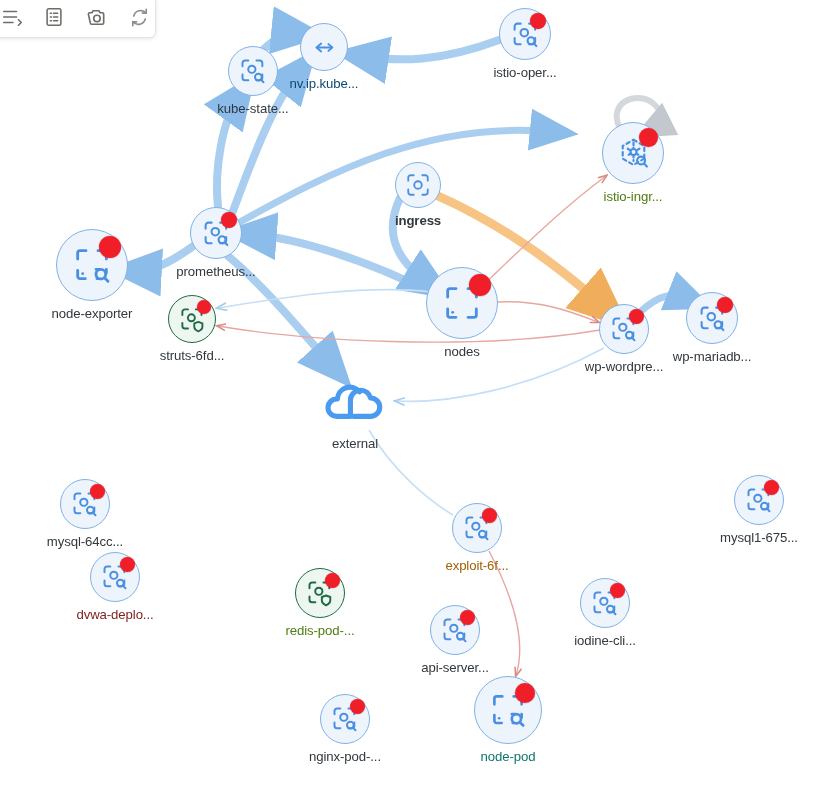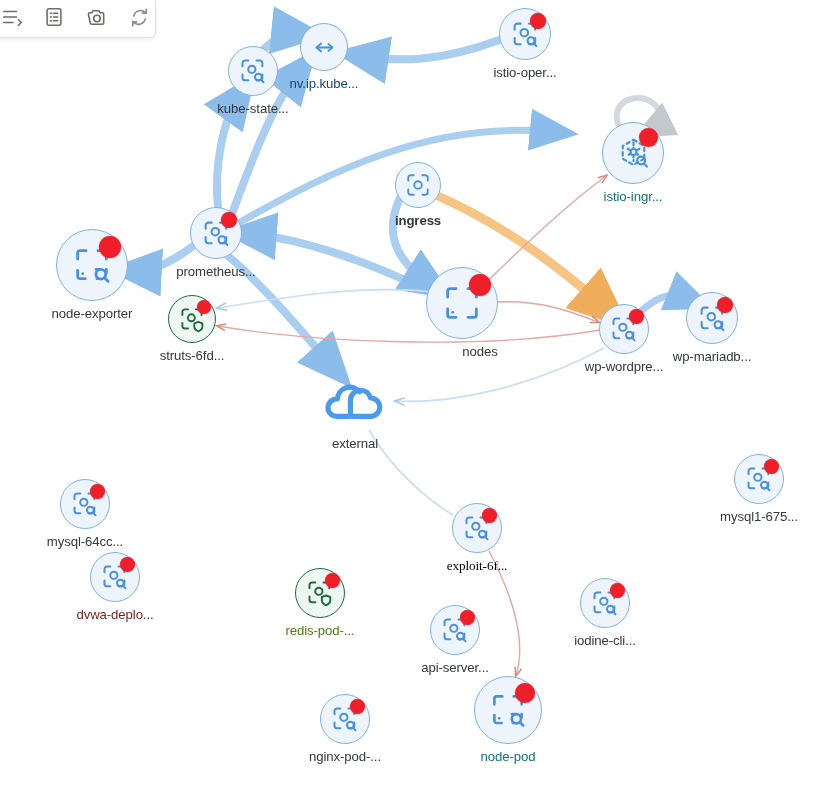--- a/index.html
+++ b/index.html
@@ -153,21 +153,21 @@
           <svg class="node-icon" viewBox="0 0 24 24" width="35" height="35" fill="none" stroke="#4a90e2" stroke-width="1.5" stroke-linecap="round">
         <path d="M12 2.6l7.4 4.3v8.6" stroke-dasharray="2.4 2.4"></path>
         <path d="M19.4 15.5L12 19.8 4.6 15.5V6.9L12 2.6" stroke-dasharray="2.4 2.4"></path>
         <circle cx="12" cy="11" r="2.1"></circle>
         <path d="M12 4.6v4.3M12 13.1v4.0M8.0 8.7l2.2 1.3M13.8 12.0l2.3 1.3M16.1 8.7l-2.3 1.3M10.2 12.0L8.0 13.3" stroke-dasharray="1.7 1.7"></path>
         <circle cx="17.2" cy="16.8" r="2.7" stroke-dasharray="0"></circle>
             <path d="M19.2 18.9L21.2 20.9" stroke-dasharray="0"></path>
           </svg>
           <span class="alert-dot" style="width: 19px; height: 19px; background: rgb(240, 30, 40); right: 4.903px; top: 4.903px;"></span>
         </div>
-        <div class="node-label" style="top: 67px; color: #0f766e;">istio-ingr...</div>
+        <div class="node-label" style="top: 67px; color: #4d7c0f;">istio-ingr...</div>
       </div>
       <div class="node" style="left: 418px; top: 185px; width: 46px; height: 46px; font-weight: bold;">
         <div class="node-circle" style="width: 46px; height: 46px;">
           <svg class="node-icon" viewBox="0 0 24 24" width="26" height="26" fill="none" stroke="#4a90e2" stroke-width="1.7" stroke-linecap="round" stroke-linejoin="round">
             <path d="M3 8V5.2A2.2 2.2 0 0 1 5.2 3H8"></path>
             <path d="M16 3h2.8A2.2 2.2 0 0 1 21 5.2V8"></path>
         <path d="M21 16v2.8A2.2 2.2 0 0 1 18.8 21H16"></path>
             <path d="M8 21H5.2A2.2 2.2 0 0 1 3 18.8V16"></path>
         <circle cx="12" cy="12" r="3.5"></circle>
           </svg>
@@ -223,21 +223,21 @@
         <div class="node-circle" style="width: 72px; height: 72px;">
           <svg class="node-icon" viewBox="0 0 24 24" width="40" height="40" fill="none" stroke="#4a90e2" stroke-width="1.7" stroke-linecap="round" stroke-linejoin="round">
             <path d="M3.4 8.4V4.8A1.4 1.4 0 0 1 4.8 3.4H8.4"></path>
             <path d="M3.4 15.6v3.6A1.4 1.4 0 0 0 4.8 20.6H8.4"></path>
         <path d="M20.6 8.4V4.8A1.4 1.4 0 0 0 19.2 3.4H15.6"></path>
             <path d="M20.6 15.6v3.6A1.4 1.4 0 0 1 19.2 20.6H15.6"></path>
         <circle cx="6.4" cy="17.6" r="0.85" fill="#4a90e2" stroke="none"></circle>
           </svg>
           <span class="alert-dot" style="width: 22px; height: 22px; background: rgb(240, 30, 40); right: 5.708px; top: 5.708px;"></span>
         </div>
-        <div class="node-label" style="top: 77px; color: rgb(50, 56, 61); margin-left: 18px;">nodes</div>
+        <div class="node-label" style="top: 77px; color: rgb(50, 56, 61);">nodes</div>
       </div>
       <div class="node" style="left: 624px; top: 329px; width: 50px; height: 50px;">
         <div class="node-circle" style="width: 50px; height: 50px;">
           <svg class="node-icon" viewBox="0 0 24 24" width="28" height="28" fill="none" stroke="#4a90e2" stroke-width="1.7" stroke-linecap="round" stroke-linejoin="round">
             <path d="M3 8V5.2A2.2 2.2 0 0 1 5.2 3H8"></path>
             <path d="M15 3h2.8A2.2 2.2 0 0 1 20 5.2V8"></path>
         <path d="M20 15v2.8A2.2 2.2 0 0 1 17.8 20H15"></path>
             <path d="M8 20H5.2A2.2 2.2 0 0 1 3 17.8V15"></path>
         <circle cx="11" cy="10.5" r="3.1"></circle>
         <circle cx="16.6" cy="17.2" r="2.9"></circle>
@@ -294,21 +294,21 @@
         <path d="M20 15v2.8A2.2 2.2 0 0 1 17.8 20H15"></path>
             <path d="M8 20H5.2A2.2 2.2 0 0 1 3 17.8V15"></path>
         <circle cx="11" cy="10.5" r="3.1"></circle>
         <circle cx="16.6" cy="17.2" r="2.9"></circle>
             <path d="M18.8 19.4L21 21.6"></path>
           </svg>
           <span class="alert-dot" style="width: 15px; height: 15px; background: rgb(240, 30, 40); right: 4.025px; top: 4.025px;"></span>
         </div>
         <div class="node-label" style="top: 55px; color: #7f1d1d;">dvwa-deplo...</div>
       </div>
-      <div class="node" style="left: 759px; top: 479px; width: 50px; height: 50px;">
+      <div class="node" style="left: 759px; top: 500px; width: 50px; height: 50px;">
         <div class="node-circle" style="width: 50px; height: 50px;">
           <svg class="node-icon" viewBox="0 0 24 24" width="28" height="28" fill="none" stroke="#4a90e2" stroke-width="1.7" stroke-linecap="round" stroke-linejoin="round">
             <path d="M3 8V5.2A2.2 2.2 0 0 1 5.2 3H8"></path>
             <path d="M15 3h2.8A2.2 2.2 0 0 1 20 5.2V8"></path>
         <path d="M20 15v2.8A2.2 2.2 0 0 1 17.8 20H15"></path>
             <path d="M8 20H5.2A2.2 2.2 0 0 1 3 17.8V15"></path>
         <circle cx="11" cy="10.5" r="3.1"></circle>
         <circle cx="16.6" cy="17.2" r="2.9"></circle>
             <path d="M18.8 19.4L21 21.6"></path>
           </svg>
@@ -322,21 +322,21 @@
             <path d="M3 8V5.2A2.2 2.2 0 0 1 5.2 3H8"></path>
             <path d="M15 3h2.8A2.2 2.2 0 0 1 20 5.2V8"></path>
         <path d="M20 15v2.8A2.2 2.2 0 0 1 17.8 20H15"></path>
             <path d="M8 20H5.2A2.2 2.2 0 0 1 3 17.8V15"></path>
         <circle cx="11" cy="10.5" r="3.1"></circle>
         <circle cx="16.6" cy="17.2" r="2.9"></circle>
             <path d="M18.8 19.4L21 21.6"></path>
           </svg>
           <span class="alert-dot" style="width: 15px; height: 15px; background: rgb(240, 30, 40); right: 4.025px; top: 4.025px;"></span>
         </div>
-        <div class="node-label" style="top: 55px; color: #000000; font-family: Liberation Serif, serif;">exploit-6f...</div>
+        <div class="node-label" style="top: 55px; color: #a16207;">exploit-6f...</div>
       </div>
       <div class="node green" style="left: 320px; top: 593px; width: 50px; height: 50px;">
         <div class="node-circle" style="width: 50px; height: 50px;">
           <svg class="node-icon" viewBox="0 0 24 24" width="28" height="28" fill="none" stroke="#1f6b43" stroke-width="1.7" stroke-linecap="round" stroke-linejoin="round">
             <path d="M3 8V5.2A2.2 2.2 0 0 1 5.2 3H8"></path>
             <path d="M15 3h2.8A2.2 2.2 0 0 1 20 5.2V8"></path>
         <path d="M20 14"></path>
             <path d="M8 20H5.2A2.2 2.2 0 0 1 3 17.8V15"></path>
         <circle cx="11" cy="10.5" r="3.1"></circle>
         <path d="M13.6 15.4l3.6-1.3 3.6 1.3v3.1c0 2-1.8 3.3-3.6 4-1.8-.7-3.6-2-3.6-4z"></path>

